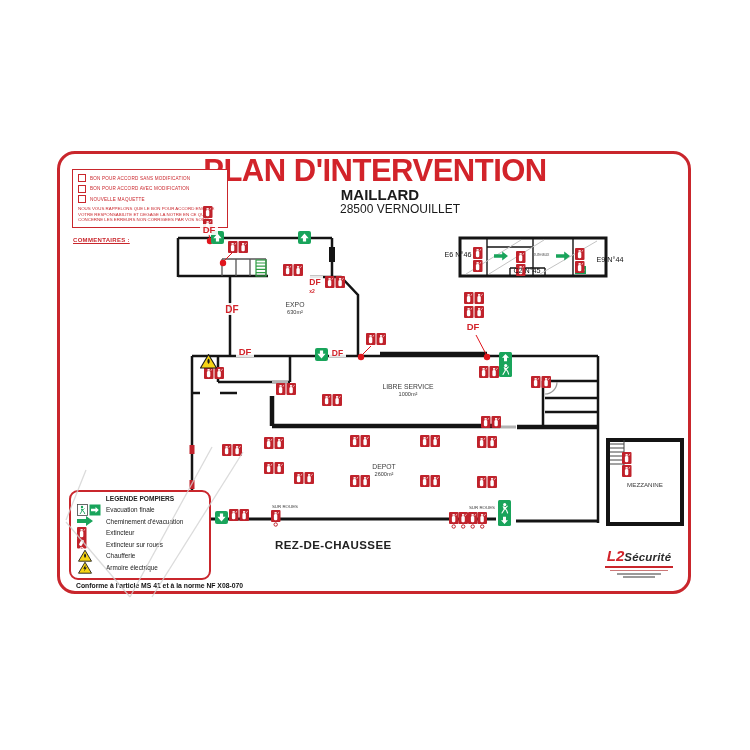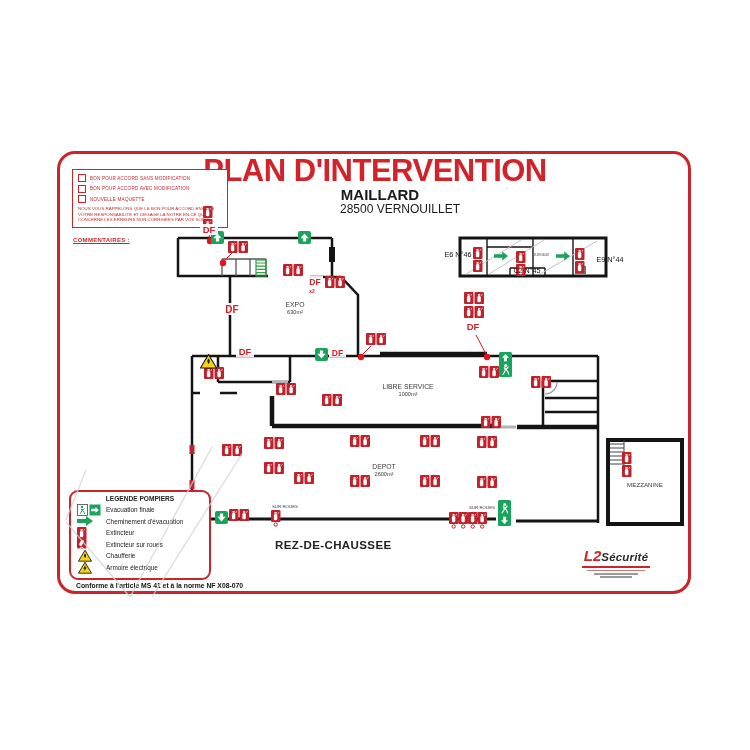--- a/index.html
+++ b/index.html
@@ -23,21 +23,21 @@
             text-decoration:underline;letter-spacing:.3px;}
   .legend{left:69px;top:490px;width:142px;border:2.5px solid #c9262c;border-radius:9px;
           background:#fff;box-sizing:border-box;padding:3px 6px 5px;z-index:4;}
   .legend-title{text-align:center;font-size:6.6px;font-weight:700;color:#222;margin-bottom:2px;}
   .legend-row{display:flex;align-items:center;gap:5px;height:11.5px;}
   .legend-ic{width:24px;display:flex;justify-content:flex-start;align-items:center;flex:0 0 auto;}
   .legend-label{font-size:6.4px;color:#222;}
   .floor-label{left:275px;top:539px;width:220px;text-align:left;font-size:11.5px;
                font-weight:700;color:#222;letter-spacing:.4px;}
   .compliance{left:76px;top:582px;font-size:6.8px;font-weight:700;color:#111;}
-  .logo{left:574px;top:547px;width:84px;text-align:center;}
+  .logo{left:597px;top:547px;width:84px;text-align:center;}
   .logo-line{font-style:italic;}
   .logo-mark{color:#d2232a;font-weight:700;font-size:15px;}
   .logo-brand{color:#2b2b2b;font-weight:700;font-size:11.5px;letter-spacing:.2px;}
   .logo-rule{height:1.5px;background:#c9262c;margin:1px 8px 2px;}
   .logo-bar{height:1.8px;background:#9a9a9a;margin:1.6px auto;}
   .website{left:540px;top:625px;width:160px;text-align:right;font-size:13px;color:#111;}
   svg text{font-family:"Liberation Sans",sans-serif;}
   .plansvg{left:0;top:0;z-index:2;}
   .wm{left:0;top:0;z-index:5;pointer-events:none;}
 </style>

